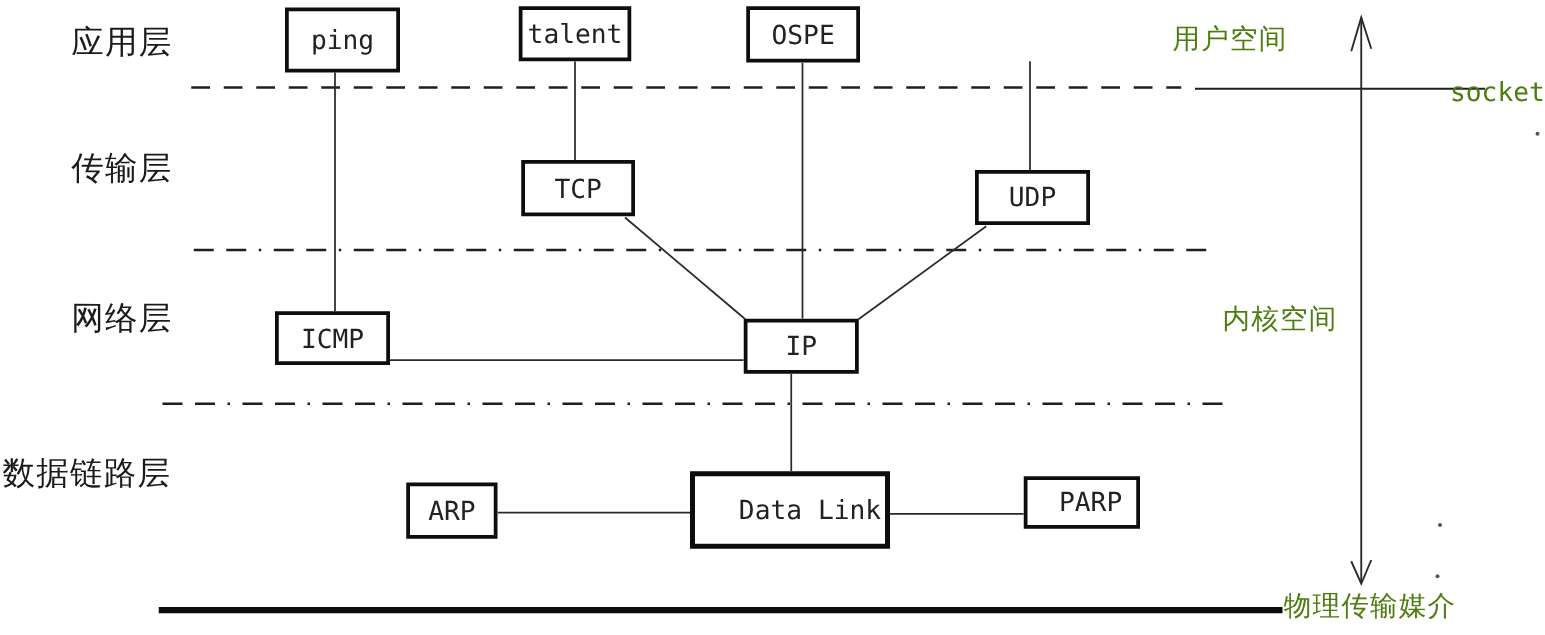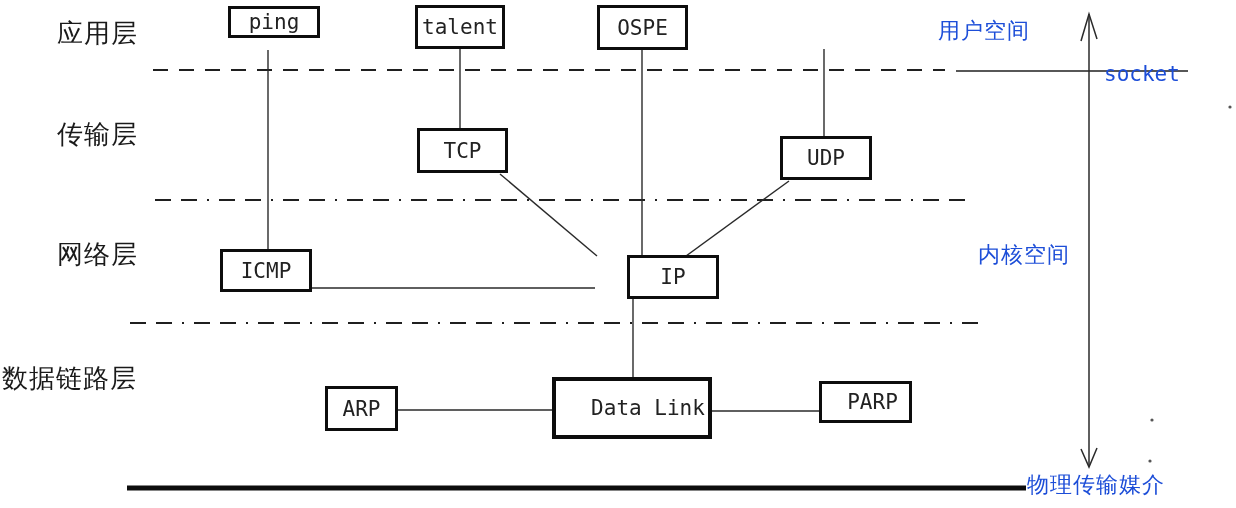--- a/index.html
+++ b/index.html
@@ -13,21 +13,21 @@
   .layer-label{
     position:absolute;
     font-size:26px;
     color:#1a1a1a;
     letter-spacing:1px;
     white-space:nowrap;
   }
   .blue-label{
     position:absolute;
     font-size:22px;
-    color:#1d4ed8;
+    color:#4d7c0f;
     letter-spacing:1px;
     white-space:nowrap;
   }
   .blue-label.mono{
     font-family:"DejaVu Sans Mono","Liberation Mono",monospace;
     font-size:21px;
     letter-spacing:0;
   }
   .node{
     position:absolute;
@@ -82,28 +82,28 @@
     <circle cx="1150" cy="461" r="1.6" fill="#555"></circle>
     <circle cx="1230" cy="107" r="1.6" fill="#555"></circle>
   </svg>
 
   <div class="layer-label" style="left:57px;top:16px;">应用层</div>
   <div class="layer-label" style="left:57px;top:117px;">传输层</div>
   <div class="layer-label" style="left:57px;top:237px;">网络层</div>
   <div class="layer-label" style="left:2px;top:361px;">数据链路层</div>
 
   <div class="blue-label" style="left:938px;top:16px;">用户空间</div>
-  <div class="blue-label mono" style="left:1104px;top:62px;">socket</div>
+  <div class="blue-label mono" style="left:1160px;top:62px;">socket</div>
   <div class="blue-label" style="left:938px;top:240px;margin-left:40px;">内核空间</div>
   <div class="blue-label" style="left:1027px;top:470px;">物理传输媒介</div>
 
-  <div class="node" style="left:228px;top:6px;width:92px;height:32px;">ping</div>
+  <div class="node" style="left:228px;top:6px;width:92px;height:52px;">ping</div>
   <div class="node" style="left:415px;top:5px;width:90px;height:44px;">talent</div>
   <div class="node" style="left:597px;top:5px;width:91px;height:45px;">OSPE</div>
   <div class="node" style="left:417px;top:128px;width:91px;height:45px;">TCP</div>
   <div class="node" style="left:780px;top:136px;width:92px;height:44px;">UDP</div>
   <div class="node" style="left:220px;top:249px;width:92px;height:43px;">ICMP</div>
-  <div class="node" style="left:595px;top:255px;width:92px;height:44px;margin-left:32px;">IP</div>
+  <div class="node" style="left:595px;top:255px;width:92px;height:44px;">IP</div>
   <div class="node" style="left:325px;top:386px;width:73px;height:45px;">ARP</div>
   <div class="node thick" style="left:552px;top:377px;width:160px;height:62px;">Data Link</div>
   <div class="node" style="left:819px;top:381px;width:93px;height:42px;padding-left:14px;">PARP</div>
 
 </div>
 
 </body></html>

